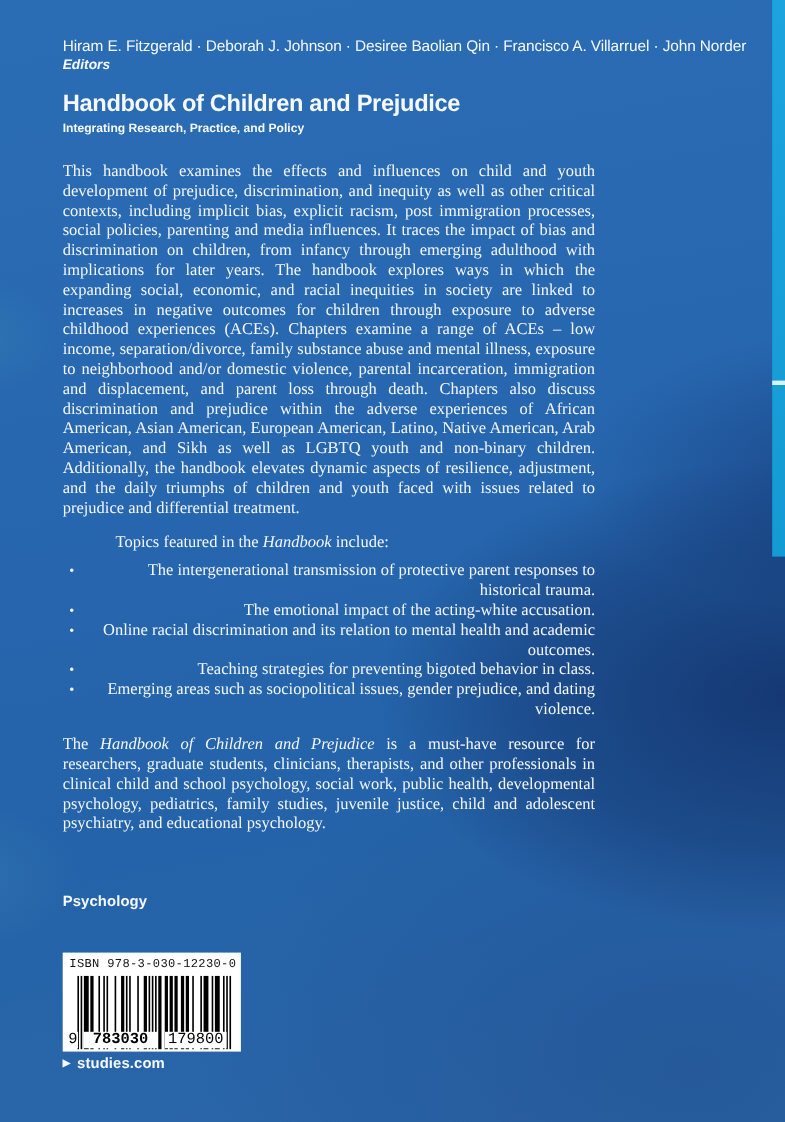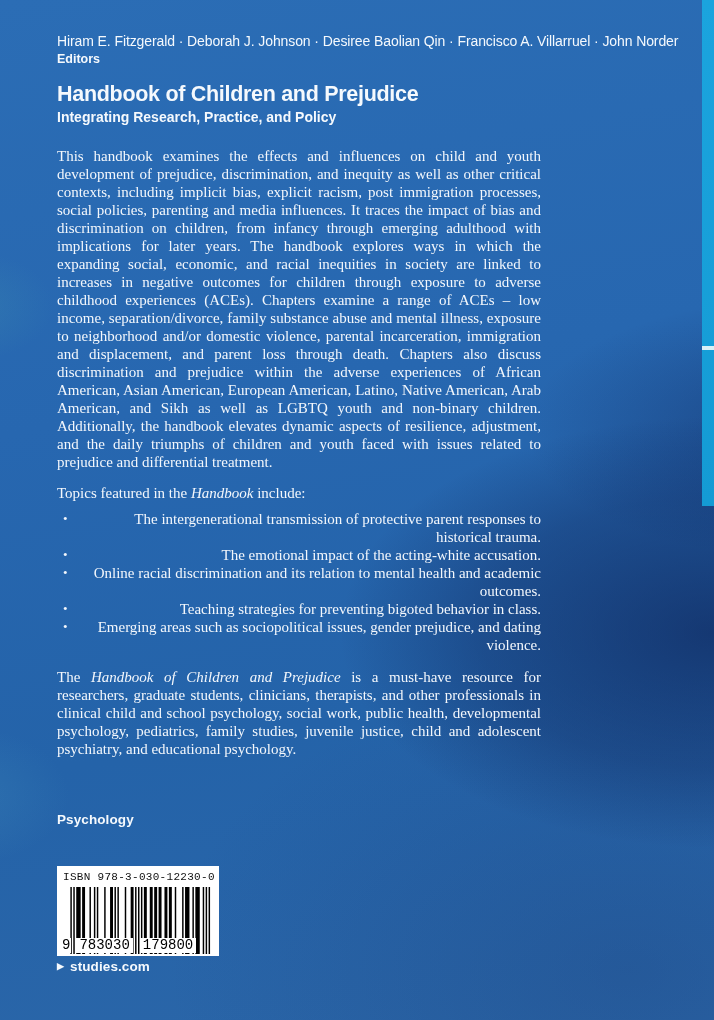--- a/index.html
+++ b/index.html
@@ -27,30 +27,30 @@
   }
   .strip-tick {
     position: absolute; top: 346px; right: 0;
     width: 12px; height: 4px; background: #d9f1f7;
   }
   .header { position: absolute; left: 57px; top: 33px; width: 500px; }
   .authors {
     font-size: 14px; line-height: 16px; font-weight: 400;
     letter-spacing: -0.1px; white-space: nowrap;
   }
-  .editors { font-size: 12.5px; line-height: 16px; font-weight: 600; margin-top: 2px; }
+  .editors { font-size: 12.5px; line-height: 16px; font-weight: 600; font-style: italic; margin-top: 2px; }
   .title { font-size: 21.5px; line-height: 24px; font-weight: 700; letter-spacing: -0.3px; margin-top: 15px; }
-  .subtitle { font-size: 14px; line-height: 16px; font-weight: 600; margin-top: 3px; }
+  .subtitle { font-size: 11px; line-height: 16px; font-weight: 600; margin-top: 3px; }
   .blurb {
     position: absolute; left: 57px; top: 147px; width: 484px;
     font-family: "Liberation Serif", serif;
     font-size: 15px; line-height: 18px; color: #f3f7fc;
   }
   .blurb p { text-align: justify; }
-  .topics-intro { margin-top: 13px; }
+  .topics-intro { margin-top: 13px; margin-left: 48px; }
   .topics-list { list-style: none; margin-top: 8px; }
   .topics-list li { position: relative; padding-left: 21px; text-align: right; }
   .topics-list li::before {
     content: "\2022"; position: absolute; left: 6px; top: 0;
     font-size: 13px;
   }
   .closing { margin-top: 14px; }
   .category {
     position: absolute; left: 57px; top: 812px;
     font-size: 13.5px; font-weight: 700; letter-spacing: 0.1px;
@@ -68,21 +68,21 @@
   .bars { position: relative; margin-top: 3px; height: 67px; }
   .bars svg { display: block; }
   .ean-digits {
     position: absolute; left: 0; right: 0; bottom: 1px; height: 16px;
     display: flex; align-items: flex-end;
     font-family: "Liberation Mono", monospace;
     font-size: 14px; line-height: 15px; color: #000;
   }
   .ean-digits span { background: #ffffff; display: inline-block; }
   .ean-d1 { margin-left: -2px; padding: 0 1px; }
-  .ean-d2 { margin-left: 5px; padding: 0 3px; }
+  .ean-d2 { margin-left: 5px; padding: 0 8px; font-weight: bold; }
   .ean-d3 { margin-left: 7px; padding: 0 3px; }
   .publisher {
     position: absolute; left: 57px; top: 959px;
     display: flex; align-items: center;
     font-size: 13.5px; font-weight: 700; letter-spacing: 0.1px;
   }
   .publisher .arrow { font-size: 9px; margin-right: 6px; line-height: 13px; }
   em { font-style: italic; }
 </style>
 </head>

